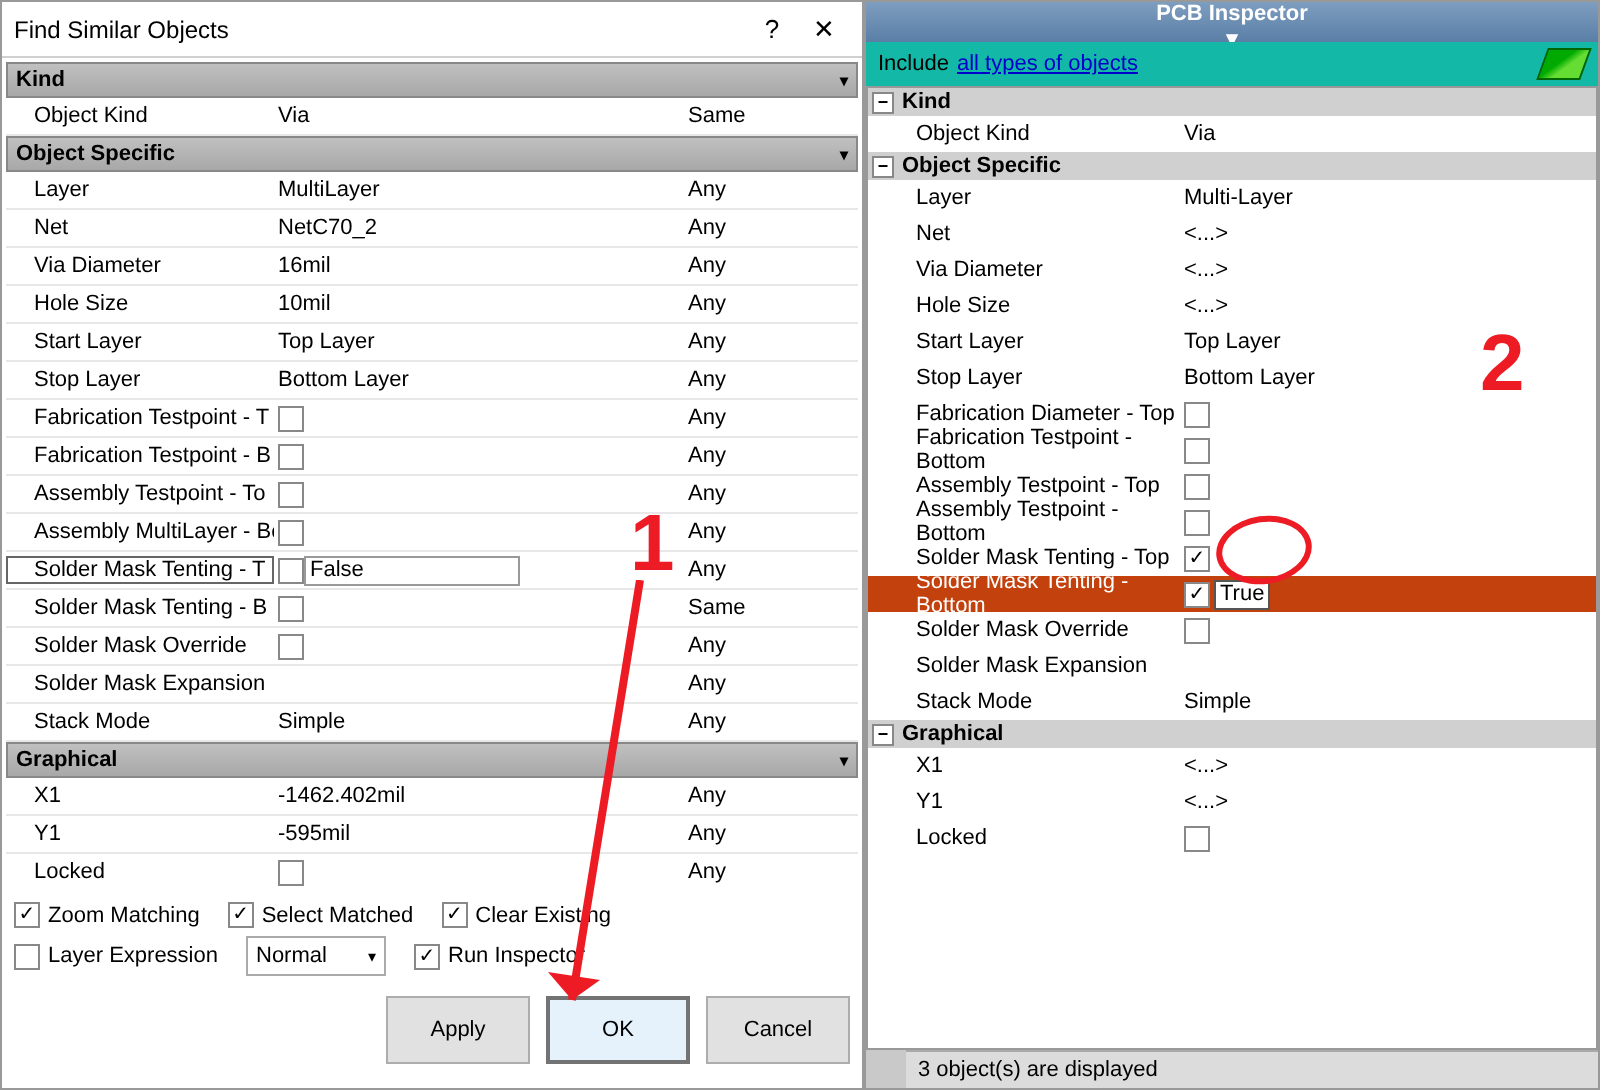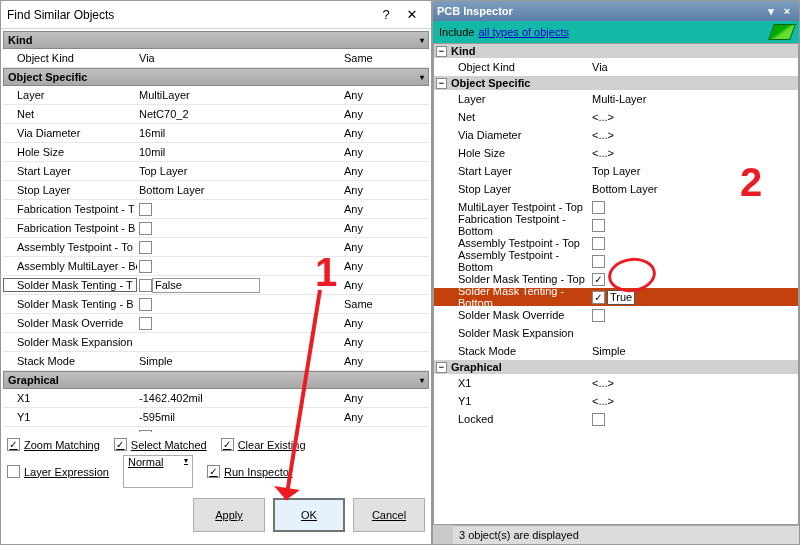--- a/index.html
+++ b/index.html
@@ -14,33 +14,33 @@
 .dlg-body { flex: 1; overflow: hidden; padding: 2px; }
 .section-header { background: linear-gradient(to bottom, #c0c0c0, #a8a8a8); font-weight: bold; padding: 2px 4px; display: flex; align-items: center; border: 1px solid #888; }
 .section-header .tri { margin-left: auto; font-size: 8px; }
 .grid-row { display: flex; align-items: center; height: 19px; border-bottom: 1px solid #e8e8e8; }
 .grid-row .c1 { width: 134px; padding-left: 14px; white-space: nowrap; overflow: hidden; }
 .grid-row .c2 { width: 205px; padding-left: 2px; display:flex; align-items:center; }
 .grid-row .c3 { width: 66px; padding-left: 2px; }
 .grid-row.sel .c1 { background: #fff; border:1px solid #666; padding-left:13px;}
 .val-input { border:1px solid #999; height:15px; width: 108px; padding-left:2px;}
 .chk { width:13px; height:13px; border:1px solid #888; display:inline-block; background:#fff; vertical-align:middle;}
-.dlg-footer { padding: 6px 6px 12px 6px; text-decoration: underline; }
+.dlg-footer { padding: 6px 6px 12px 6px; }
 .opts-row { display:flex; gap:14px; margin-bottom:4px; align-items:center; }
 .opt { display:flex; align-items:center; gap:4px;}
 .opt .chk.on::after { content:"✓"; font-size:10px; line-height:11px; display:block; text-align:center;}
-.combo { border:1px solid #aaa; width:70px; height:33px; display:flex; padding:0 4px; background:#fff;}
+.combo { border:1px solid #aaa; width:70px; height:20px; display:flex; align-items:center; padding:0 4px; background:#fff;}
 .combo .dd { margin-left:auto; font-size:8px;}
 .btn-row { display:flex; gap:8px; justify-content:flex-end; margin-top:10px;}
 .btn { min-width:72px; height:34px; border:1px solid #adadad; background:#e1e1e1; display:flex; align-items:center; justify-content:center; cursor:pointer;}
 .btn.primary { border:2px solid #737373; background:#e5f1fb;}
 
 
 .right-panel { flex:1; display:flex; flex-direction:column; background:#c9c9c9; }
-.insp-title { display:flex; align-items:center; height:20px; background:linear-gradient(to bottom,#7e9ec0,#5a7ea6); color:#fff; font-weight:bold; padding:0 4px; font-size:11px;}
+.insp-title { display:flex; align-items:center; height:20px; background:linear-gradient(to bottom,#7e9ec0,#5a7ea6); color:#fff; font-weight:bold; padding:0 4px; font-size:11px;flex-direction:column;}
 .insp-title .sp{flex:1;}
 .insp-title .tb { width:16px; text-align:center; cursor:pointer;}
 .insp-include { padding:3px 6px; background:#14b8a6; display:flex; align-items:center;}
 .insp-include a { color:#0000cd; text-decoration:underline; margin-left:4px; cursor:pointer;}
 .pcb-icon { margin-left:auto; width:22px; height:16px; background:linear-gradient(135deg,#0a0 40%,#6d3 60%); transform:skewX(-20deg); border:1px solid #060;}
 .insp-grid { background:#fff; flex:1; border:1px solid #999; margin:0 0 0 0;}
 .insp-sect { display:flex; align-items:center; background:#d0d0d0; font-weight:bold; padding:1px 2px;}
 .insp-sect .pm { width:11px; height:11px; border:1px solid #888; background:#fff; display:flex; align-items:center; justify-content:center; font-size:9px; line-height:9px; margin-right:4px;}
 .irow { display:flex; height:18px; align-items:center;}
 .irow .ic1 { width:156px; padding-left:24px;}
@@ -276,21 +276,21 @@
         </div>
       <div class="irow">
           <span class="ic1">Start Layer</span>
           <span class="ic2">Top Layer</span>
         </div>
       <div class="irow">
           <span class="ic1">Stop Layer</span>
           <span class="ic2">Bottom Layer</span>
         </div>
       <div class="irow">
-          <span class="ic1">MultiLayer Testpoint - Top</span>
+          <span class="ic1">Fabrication Diameter - Top</span>
           <span class="ic2">
             <span class="chk"></span>
           </span>
         </div>
       <div class="irow">
           <span class="ic1">Fabrication Testpoint - Bottom</span>
           <span class="ic2">
             <span class="chk"></span>
           </span>
         </div>

